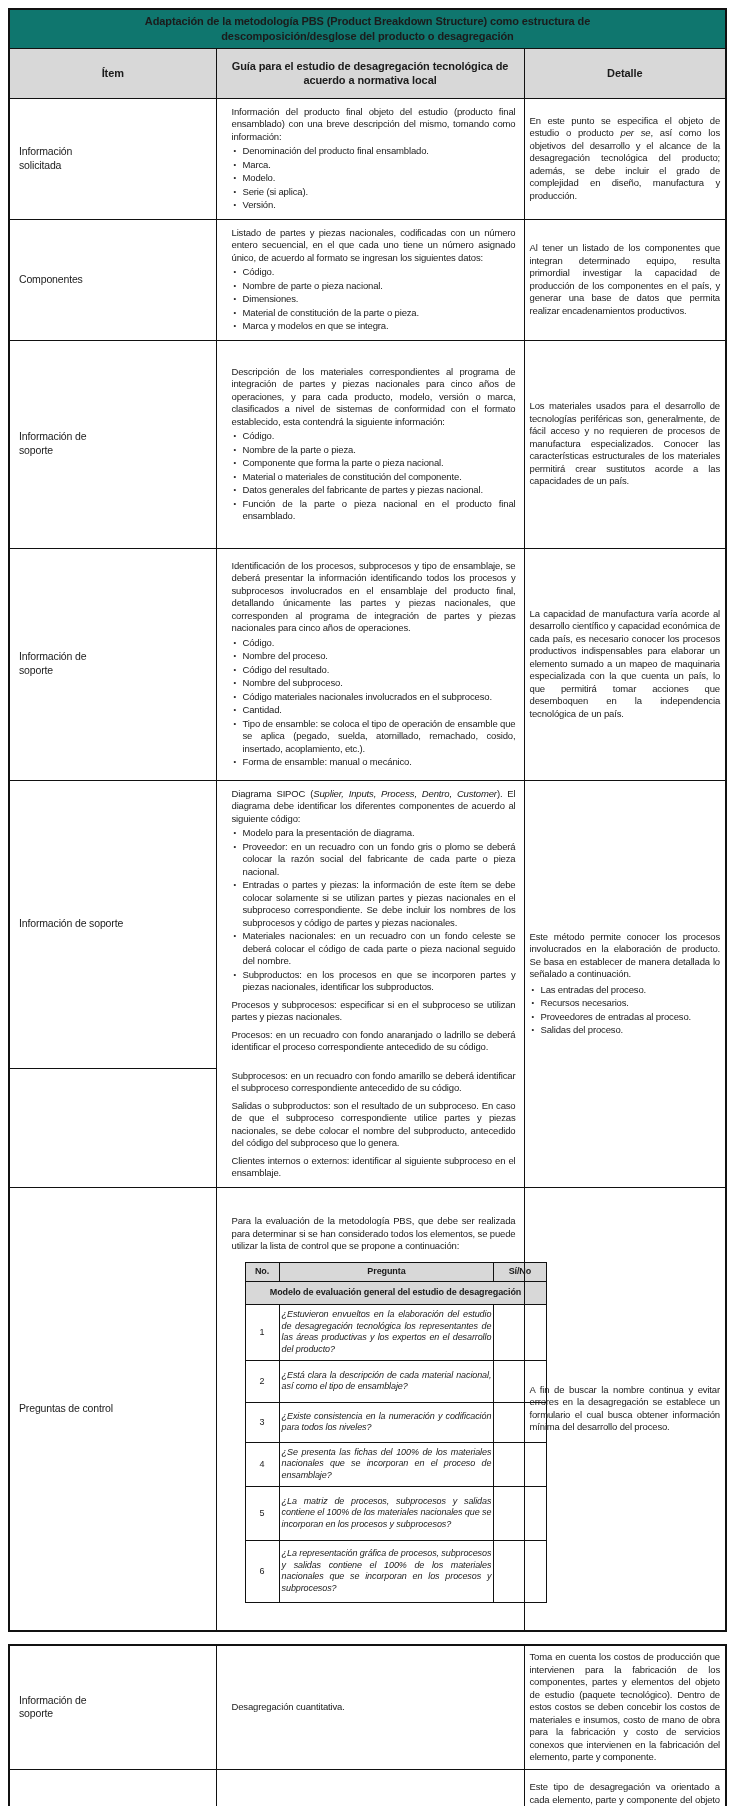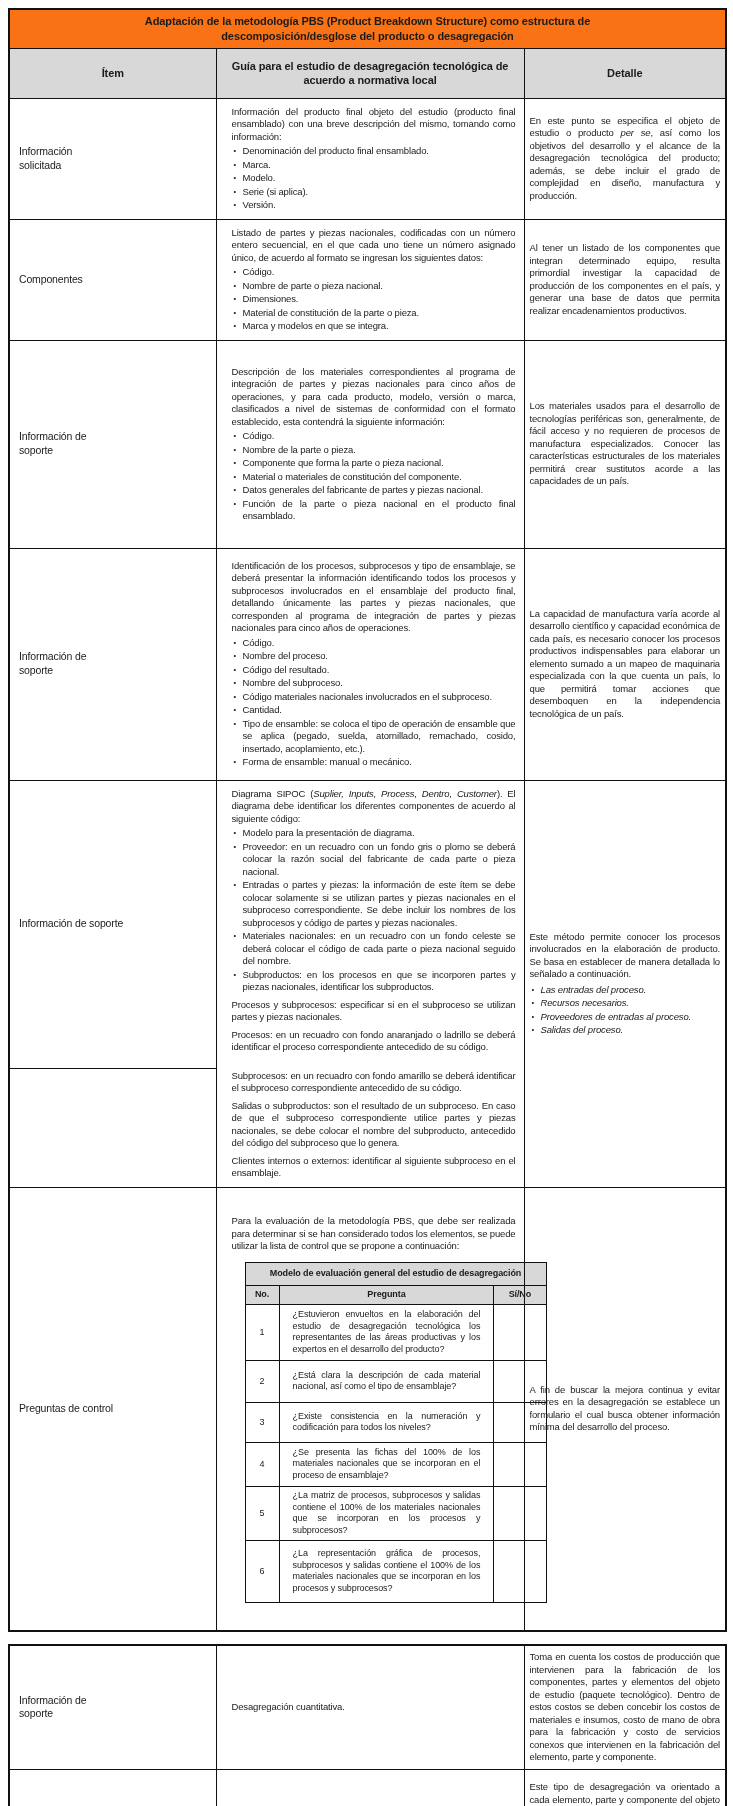--- a/index.html
+++ b/index.html
@@ -4,50 +4,50 @@
 <style>
   html,body{margin:0;padding:0;background:#ffffff;}
   body{
     width:733px;height:1806px;box-sizing:border-box;padding:8px;
     font-family:"Liberation Sans","DejaVu Sans",sans-serif;
     color:#1b1b1b;-webkit-font-smoothing:antialiased;
   }
   table.doc{border-collapse:collapse;table-layout:fixed;width:717px;border:2px solid #111;}
   table.doc td,table.doc th{border:1px solid #111;vertical-align:middle;}
   .title-cell{
-    background:#f97316;text-align:center;font-weight:bold;font-size:11px;
+    background:#0f766e;text-align:center;font-weight:bold;font-size:11px;
     letter-spacing:-0.1px;line-height:1.35;padding:4px 10px;height:30px;
   }
   .title-cell .tw{max-width:480px;margin:0 auto;}
   .colhead{background:#d8d8d8;text-align:center;font-weight:bold;font-size:11px;padding:2px 4px;height:26px;letter-spacing:-0.1px;line-height:1.3;}
   .colhead .hw{max-width:300px;margin:8px auto;}
   .cell-item{padding:4px 6px 4px 9px;font-size:10.5px;line-height:1.3;letter-spacing:-0.15px;}
   .cell-item .lbl{max-width:95px;}
   .cell-guide{vertical-align:top;padding:7px 8px 7px 15px;font-size:9.5px;line-height:12.5px;letter-spacing:-0.15px;text-align:justify;}
   .cell-guide.vmid{vertical-align:middle;}
   .cell-detail{padding:5px 5px;font-size:9.5px;line-height:12.5px;letter-spacing:-0.15px;text-align:justify;vertical-align:middle;margin-left:24px;}
   ul.blist{margin:2px 0 0 0;padding:0;list-style:none;}
   ul.blist li{position:relative;padding-left:11px;margin-top:1px;text-align:justify;}
   ul.blist li::before{content:"•";position:absolute;left:2px;top:0;font-size:7.5px;}
   .para{margin-top:5px;}
   .para.gap{margin-top:16px;}
   .detail-list{margin:3px 0 0 0;padding:0;list-style:none;text-align:left;}
-  .detail-list li{position:relative;padding-left:11px;margin-top:1px;font-style:italic;}
+  .detail-list li{position:relative;padding-left:11px;margin-top:1px;}
   .detail-list li::before{content:"•";position:absolute;left:2px;top:0;font-size:7.5px;}
   
   .split-item{position:relative;padding:0;}
   .split-item .top-part{position:absolute;left:0;top:0;height:71%;width:100%;
     display:flex;align-items:center;box-sizing:border-box;padding-left:9px;border-bottom:1px solid #111;}
   
   table.check{border-collapse:collapse;table-layout:fixed;width:302px;margin:9px 0 0 13px;border:1px solid #111;}
   table.check td,table.check th{border:1px solid #111;font-size:9px;letter-spacing:-0.1px;}
   .chk-title{background:#d8d8d8;font-weight:bold;text-align:center;padding:3px 4px;height:16px;}
   .chk-head{background:#d8d8d8;font-weight:bold;text-align:center;padding:2px 3px;height:14px;}
   .chk-no{text-align:center;vertical-align:middle;font-size:9px;}
-  .chk-q{padding:3px 13px;text-align:justify;line-height:11.5px;vertical-align:middle;}
+  .chk-q{padding:3px 2px;text-align:justify;line-height:11.5px;vertical-align:middle;font-style:italic;}
   .gap-block{height:12px;}
   .em{font-style:italic;}
 </style>
 </head>
 <body>
 
 <table class="doc">
   <colgroup>
       <col style="width:207px">
       <col style="width:308px">
@@ -190,27 +190,27 @@
     <td class="cell-guide">
       <div>Para la evaluación de la metodología PBS, que debe ser realizada para determinar si se han considerado todos los elementos, se puede utilizar la lista de control que se propone a continuación:</div>
       <table class="check">
         <colgroup>
               <col style="width:34px">
               <col style="width:214px">
               <col style="width:52px">
             </colgroup>
         <tbody>
               <tr>
-          <th class="chk-title" colspan="3">Modelo de evaluación general del estudio de desagregación</th>
-        </tr>
-        <tr>
           <th class="chk-head">No.</th>
           <th class="chk-head">Pregunta</th>
           <th class="chk-head">Sí/No</th>
         </tr>
+        <tr>
+          <th class="chk-title" colspan="3">Modelo de evaluación general del estudio de desagregación</th>
+        </tr>
         <tr style="height:56px;">
           <td class="chk-no">1</td>
           <td class="chk-q">¿Estuvieron envueltos en la elaboración del estudio de desagregación tecnológica los representantes de las áreas productivas y los expertos en el desarrollo del producto?</td>
           <td class="chk-yn"></td>
         </tr>
         <tr style="height:42px;">
           <td class="chk-no">2</td>
           <td class="chk-q">¿Está clara la descripción de cada material nacional, así como el tipo de ensamblaje?</td>
           <td class="chk-yn"></td>
         </tr>
@@ -231,21 +231,21 @@
         </tr>
         <tr style="height:62px;">
           <td class="chk-no">6</td>
           <td class="chk-q">¿La representación gráfica de procesos, subprocesos y salidas contiene el 100% de los materiales nacionales que se incorporan en los procesos y subprocesos?</td>
           <td class="chk-yn"></td>
         </tr>
       </tbody>
           </table>
     </td>
     <td class="cell-detail">
-      <span>A fin de buscar la mejora continua y evitar errores en la desagregación se establece un formulario el cual busca obtener información mínima del desarrollo del proceso.</span>
+      <span>A fin de buscar la nombre continua y evitar errores en la desagregación se establece un formulario el cual busca obtener información mínima del desarrollo del proceso.</span>
     </td>
   </tr>
 </tbody>
   </table>
 
 <div class="gap-block"></div>
 
 <table class="doc">
   <colgroup>
       <col style="width:207px">

